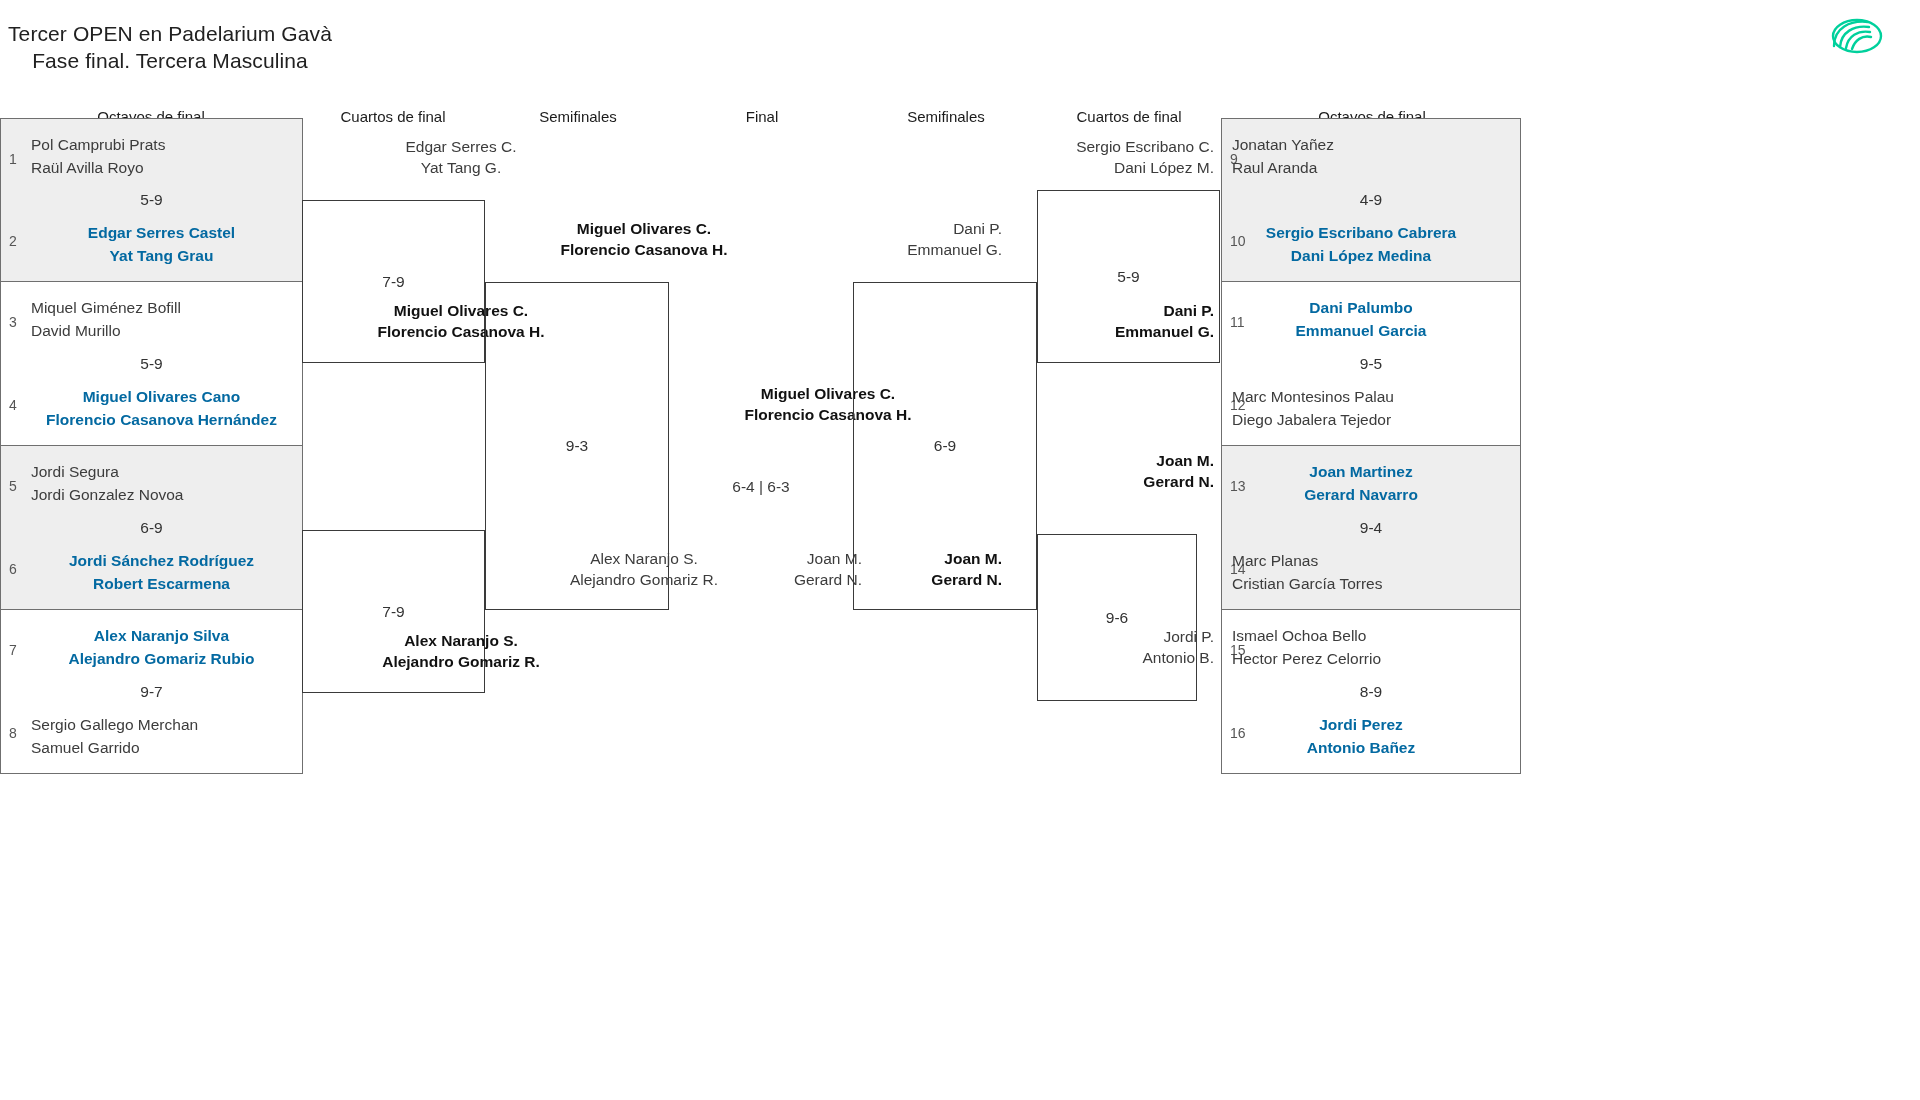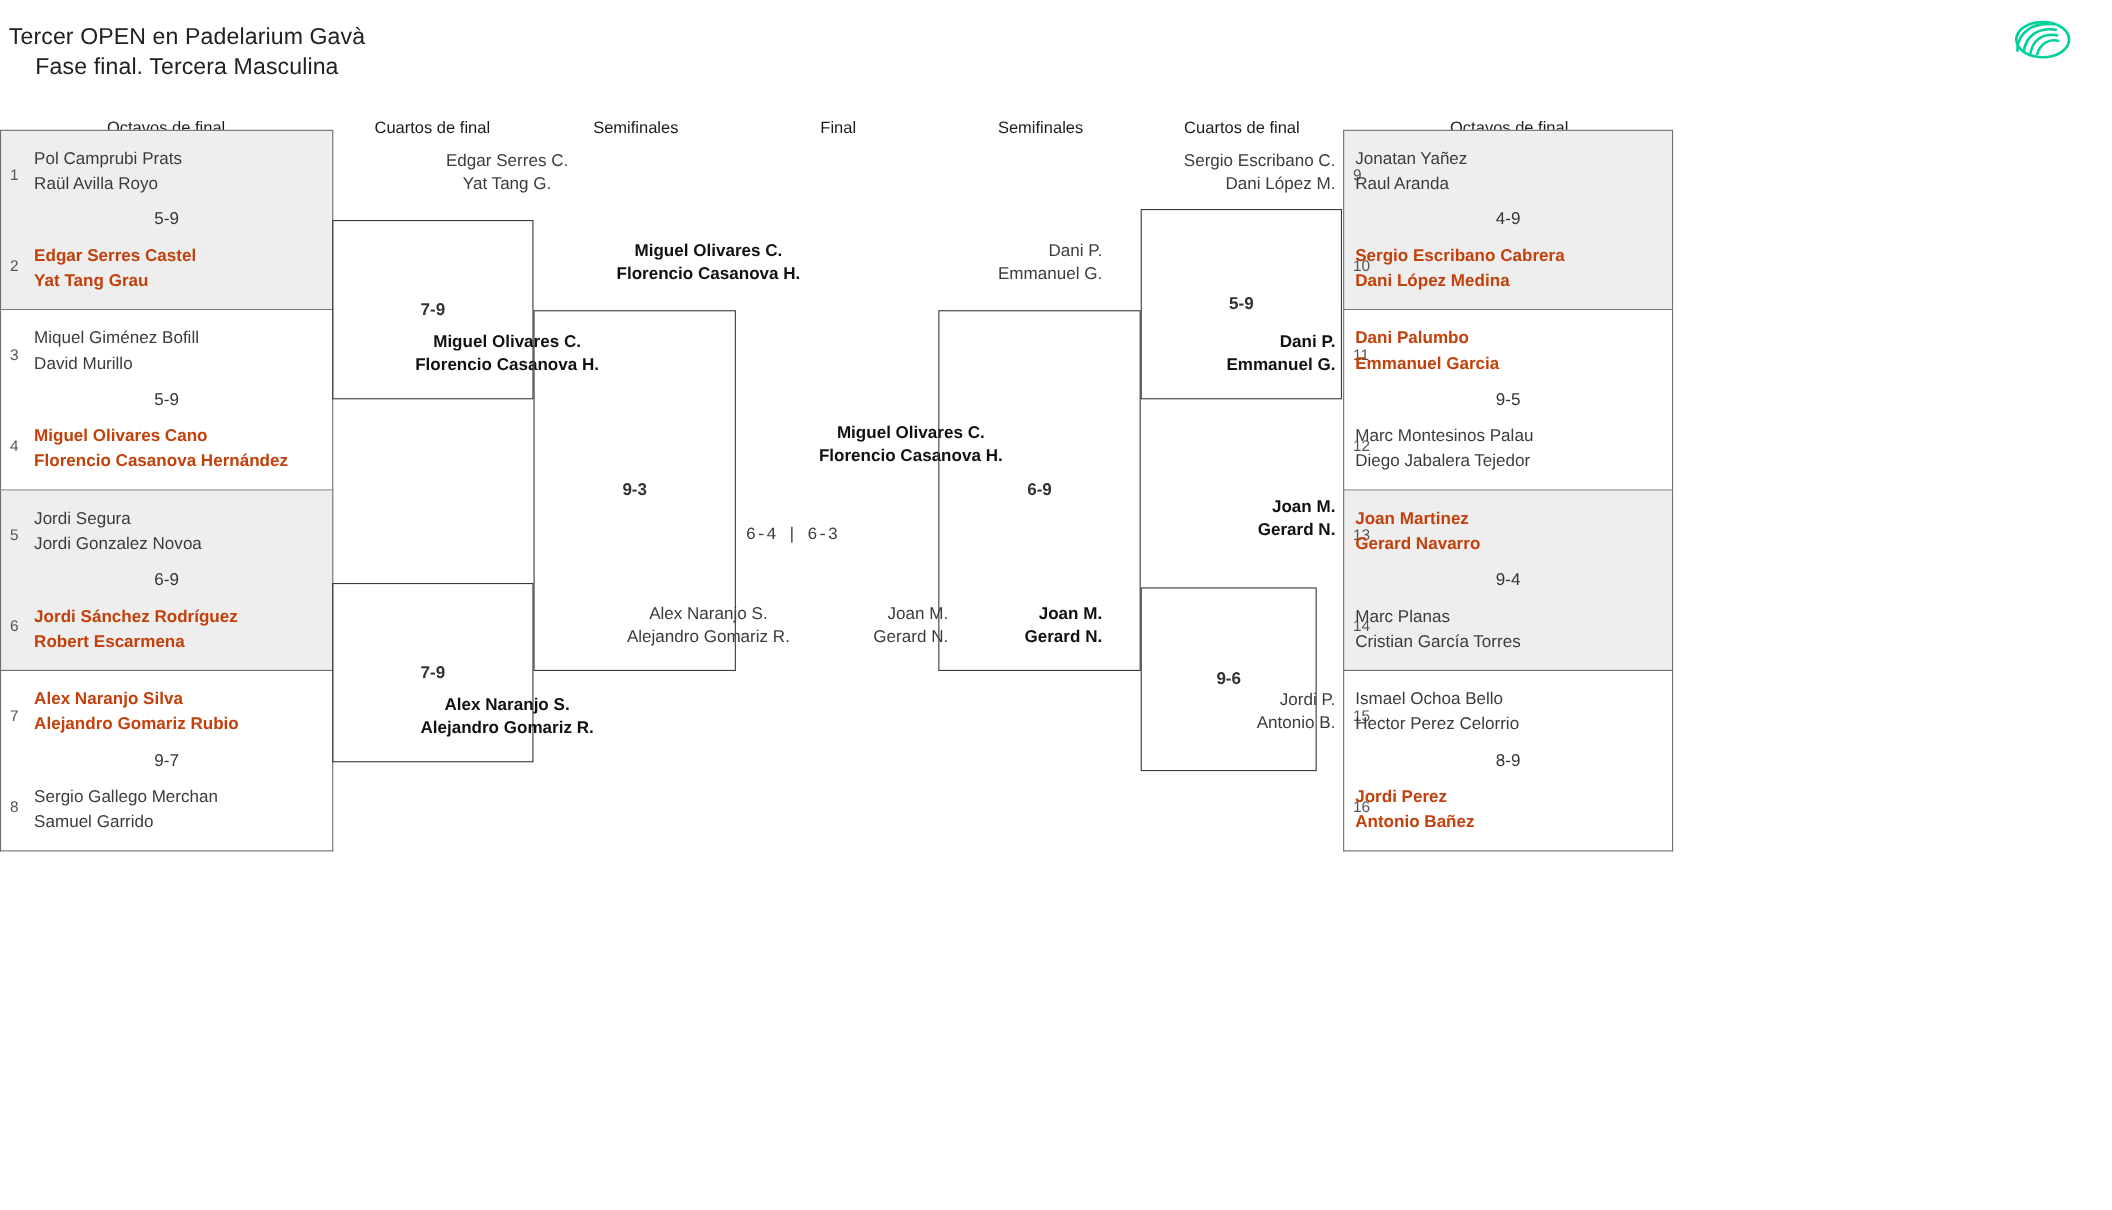--- a/index.html
+++ b/index.html
@@ -28,35 +28,35 @@
   .seedcol { position: absolute; width: 370px; }
   .seedblk { position: relative; border: 1px solid #6f6f6f; border-top: none; }
   .seedblk.first { border-top: 1px solid #6f6f6f; }
   .seedblk.shade { background: #eeeeee; }
   .seedblk.plain { background: #ffffff; }
 
   .team { position: absolute; width: 100%; padding: 0 10px 0 30px; }
   .team.top { top: 14px; }
   .team.bot { bottom: 14px; }
   .team .nm { font-size: 15.5px; line-height: 23px; color: #3c3c3c; white-space: nowrap; }
-  .team.win .nm { color: #c2410c; font-weight: bold; }
+  .team.win .nm { color: #0369a1; font-weight: bold; text-align: center; }
   .seednum {
     position: absolute; font-size: 14px; color: #555; left: 8px;
   }
   .seedblk .score {
     position: absolute; left: 0; right: 0; top: 50%; transform: translateY(-50%);
     text-align: center; font-size: 15.5px; color: #333;
   }
 
   
   .seedcol.right .team { padding: 0 30px 0 10px; text-align: left; }
   .seedcol.right .seednum { left: 8px; }
 
   
-  .bbox { position: absolute; border: 1px solid #3a3a3a; font-weight: bold; }
+  .bbox { position: absolute; border: 1px solid #3a3a3a; }
   .bbox .score {
     position: absolute; left: 0; right: 0; top: 50%; transform: translateY(-50%);
     text-align: center; font-size: 15.5px; color: #333;
   }
 
   .label2 { position: absolute; width: 300px; text-align: center; }
   .label2 .nm { font-size: 15.5px; line-height: 21px; color: #3c3c3c; white-space: nowrap; }
   .label2.win .nm { color: #111111; font-weight: bold; }
   .label2.ra { text-align: right; }
 </style>
@@ -183,21 +183,21 @@
   <div class="label2" style="left:494px; top:548px;">
     <div class="nm">Alex Naranjo S.</div>
     <div class="nm">Alejandro Gomariz R.</div>
   </div>
 
   <div class="label2 win" style="left:678px; top:383px;">
     <div class="nm">Miguel Olivares C.</div>
     <div class="nm">Florencio Casanova H.</div>
   </div>
 
-  <div class="label2" style="left:678px; top:476px; width:166px; text-align:left;font-family:Liberation Mono, monospace;">
+  <div class="label2" style="left:678px; top:476px; width:166px; text-align:center;">
     <div class="nm">6-4 | 6-3</div>
   </div>
 
   <div class="label2 ra" style="left:562px; top:548px; width:300px;">
     <div class="nm">Joan M.</div>
     <div class="nm">Gerard N.</div>
   </div>
 
   <div class="label2 ra" style="left:702px; top:218px; width:300px;">
     <div class="nm">Dani P.</div>

